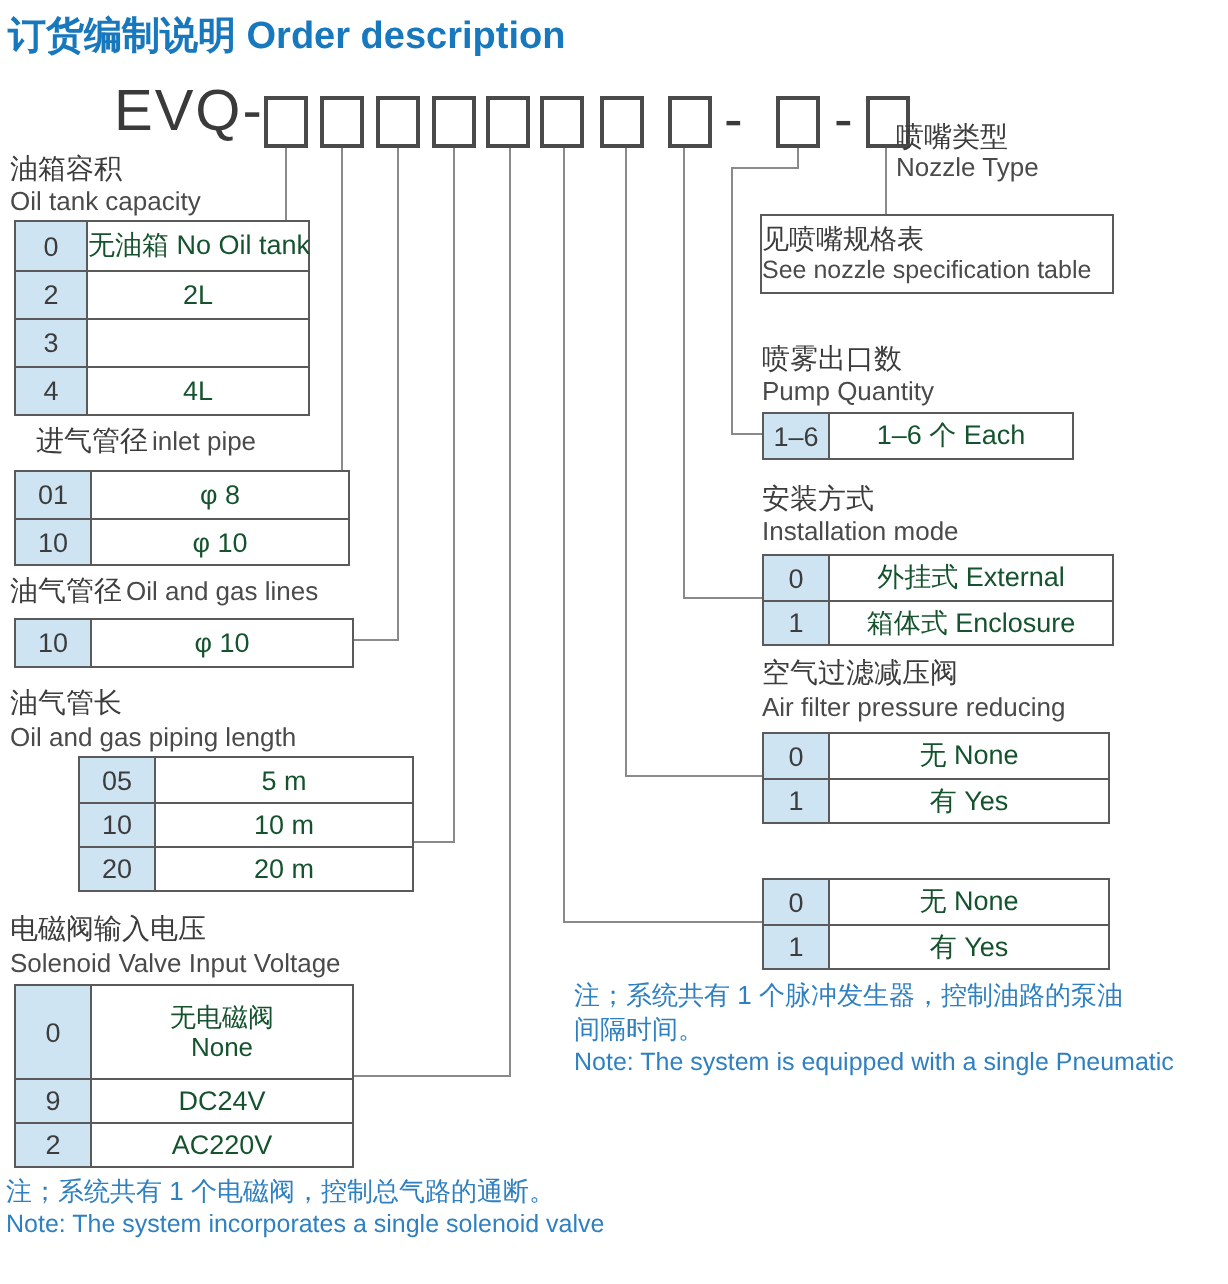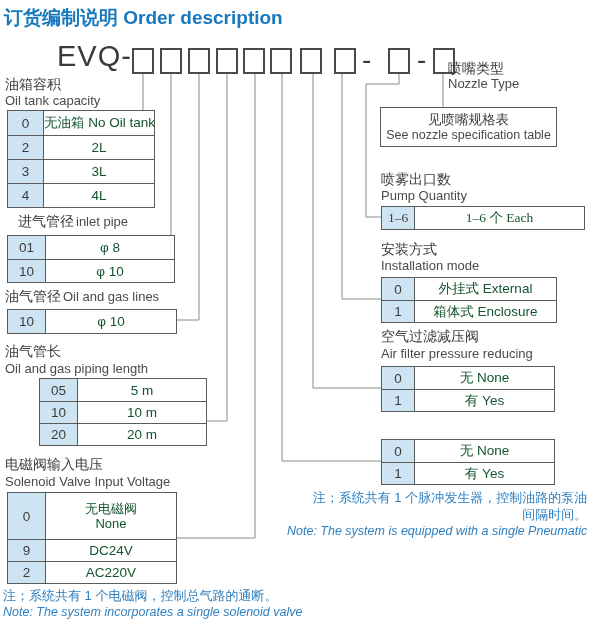--- a/index.html
+++ b/index.html
@@ -17,26 +17,26 @@
   .lbl-inline .lbl-en{margin-left:2px;}
   .tbl{position:absolute;border:1px solid #5a5a5a;background:#fff;box-sizing:border-box;}
   .row{display:flex;box-sizing:border-box;}
   .row + .row{border-top:1px solid #5a5a5a;}
   .code{background:#cfe4f3;border-right:1px solid #5a5a5a;display:flex;align-items:center;justify-content:center;
         font-size:13.5px;color:#3c3c3c;box-sizing:border-box;flex:0 0 auto;}
   .desc{flex:1;display:flex;align-items:center;justify-content:center;font-size:13.5px;color:#14532d;
         white-space:nowrap;box-sizing:border-box;}
   .desc.stack{flex-direction:column;justify-content:center;line-height:15px;font-size:13px;}
   .nozzle-box{position:absolute;border:1px solid #5a5a5a;display:flex;flex-direction:column;
-              align-items:center;justify-content:center;box-sizing:border-box;background:#fff;}
+              justify-content:center;box-sizing:border-box;background:#fff;}
   .nozzle-box .l1{font-size:13.5px;color:#3c3c3c;line-height:17px;white-space:nowrap;}
   .nozzle-box .l2{font-size:12.5px;color:#4a4a4a;line-height:15px;white-space:nowrap;}
   .note{color:#2f80c0;white-space:nowrap;}
   .note .zh{font-size:13px;line-height:17px;}
-  .note .en{font-size:12.5px;line-height:16px;font-style:italic;}
+  .note .en{font-size:12.5px;line-height:16px;}
 </style>
 </head>
 <body>
 
 <div class="canvas">
 
   <div class="abs page-title" style="left:4px;top:5px;">订货编制说明 Order description</div>
 
   <div class="abs evq" style="left:57px;top:40px;">EVQ-</div>
 
@@ -72,21 +72,20 @@
     <div class="row" style="height:24px;">
       <div class="code" style="width:36px;">0</div>
       <div class="desc">无油箱 No Oil tank</div>
     </div>
     <div class="row" style="height:24px;">
       <div class="code" style="width:36px;">2</div>
       <div class="desc">2L</div>
     </div>
     <div class="row" style="height:24px;">
       <div class="code" style="width:36px;">3</div>
-      <div class="desc">3L</div>
     </div>
     <div class="row" style="height:24px;">
       <div class="code" style="width:36px;">4</div>
       <div class="desc">4L</div>
     </div>
   </div>
 
   <div class="abs lbl-inline" style="left:18px;top:212px;">
     <span class="lbl-zh">进气管径</span><span class="lbl-en">inlet pipe</span>
   </div>
@@ -155,21 +154,21 @@
 
   <div class="abs lbl-zh" style="left:448px;top:60px;">喷嘴类型</div>
   <div class="abs lbl-en" style="left:448px;top:76px;">Nozzle Type</div>
   <div class="nozzle-box" style="left:380px;top:107px;width:177px;height:40px;">
     <div class="l1">见喷嘴规格表</div>
     <div class="l2">See nozzle specification table</div>
   </div>
 
   <div class="abs lbl-zh" style="left:381px;top:171px;">喷雾出口数</div>
   <div class="abs lbl-en" style="left:381px;top:188px;">Pump Quantity</div>
-  <div class="tbl" style="left:381px;top:206px;width:204px;font-family:Liberation Serif, serif;">
+  <div class="tbl" style="left:381px;top:206px;width:156px;">
     <div class="row" style="height:22px;">
       <div class="code" style="width:33px;">1–6</div>
       <div class="desc">1–6 个 Each</div>
     </div>
   </div>
 
   <div class="abs lbl-zh" style="left:381px;top:241px;">安装方式</div>
   <div class="abs lbl-en" style="left:381px;top:258px;">Installation mode</div>
   <div class="tbl" style="left:381px;top:277px;width:176px;">
     <div class="row" style="height:22px;">
@@ -199,19 +198,19 @@
     <div class="row" style="height:22px;">
       <div class="code" style="width:33px;">0</div>
       <div class="desc">无 None</div>
     </div>
     <div class="row" style="height:22px;">
       <div class="code" style="width:33px;">1</div>
       <div class="desc">有 Yes</div>
     </div>
   </div>
 
-  <div class="abs note" style="left:287px;top:489px;text-align:right;">
+  <div class="abs note" style="left:287px;top:489px;">
     <div class="zh">注；系统共有 1 个脉冲发生器，控制油路的泵油</div>
     <div class="zh">间隔时间。</div>
     <div class="en">Note: The system is equipped with a single Pneumatic</div>
   </div>
 
 </div>
 
 </body></html>

